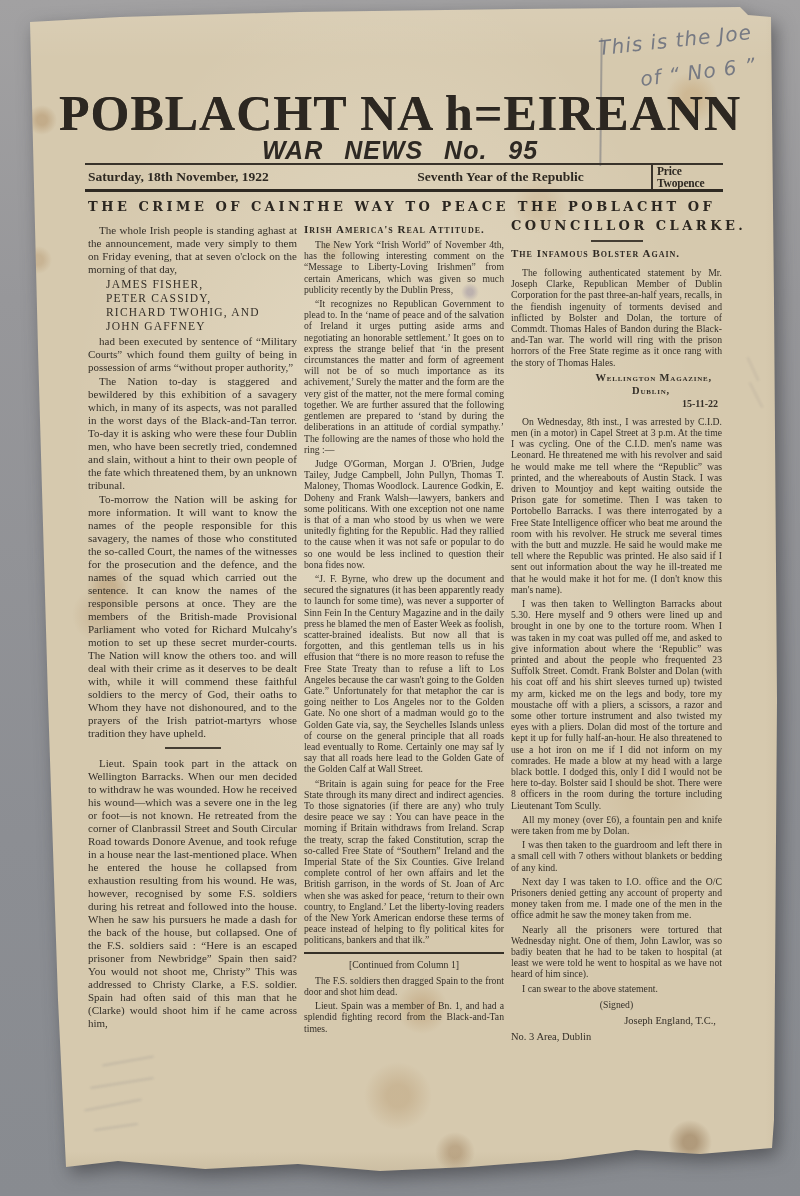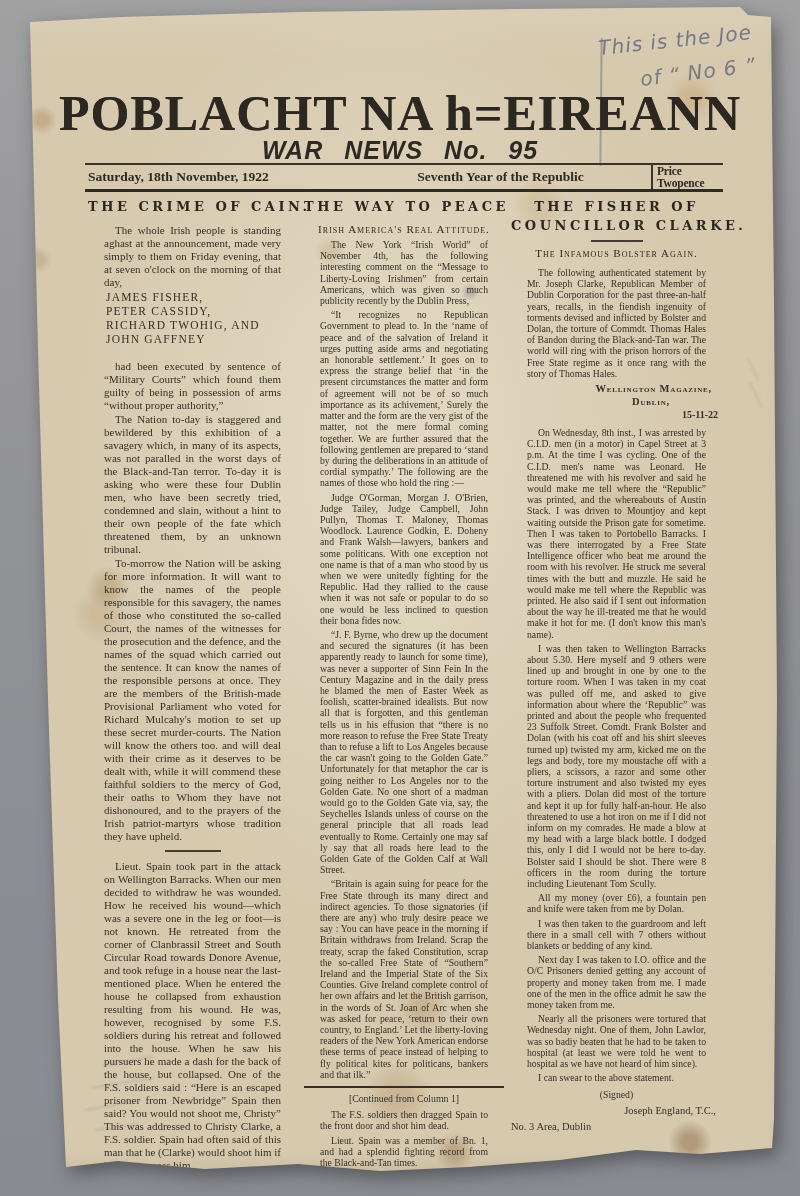--- a/index.html
+++ b/index.html
@@ -68,33 +68,33 @@
   .db-year{flex:1;text-align:center;}
   .db-price{width:72px;border-left:2px solid #39332b;align-self:stretch;display:flex;
     align-items:center;padding-left:4px;box-sizing:border-box;font-size:11.5px;letter-spacing:-.2px;}
   
   .cols{position:absolute;left:88px;top:197px;width:634px;display:flex;gap:7px;
     align-items:flex-start;color:#342f28;}
   .col{box-sizing:border-box;}
   .col1{width:209px;font-size:11px;line-height:13px;}
   .col2{width:200px;font-size:9.7px;line-height:11.2px;}
   .col3{width:211px;font-size:9.7px;line-height:11.2px;}
-  .p{margin:0 16px 1px;text-align:justify;text-indent:11px;}
+  .p{margin:0 0 1px;text-align:justify;text-indent:11px;}
   .col2 .p,.col3 .p{margin-bottom:3px;}
   .head-lg{font-weight:700;font-size:13px;letter-spacing:3.5px;text-align:center;
     line-height:1.45;margin:1px 0 7px;color:#2b2620;white-space:nowrap;
     font-family:"DejaVu Serif","Liberation Serif",serif;}
   .head-torture{margin-bottom:1px;}
   .head-sm{font-weight:700;font-size:11.5px;letter-spacing:2.5px;text-align:center;
     line-height:1.5;margin:0 0 4px;color:#2b2620;white-space:nowrap;
     font-family:"DejaVu Serif","Liberation Serif",serif;}
-  .subhead{font-weight:400;font-variant:small-caps;text-align:center;font-size:11px;
+  .subhead{font-weight:700;font-variant:small-caps;text-align:left;font-size:11px;
     letter-spacing:1px;margin:0 0 4px;color:#2e2923;}
   .sub3{margin:6px 0 8px;}
-  .names{padding-left:18px;margin:1px 0 14px;}
+  .names{padding-left:18px;margin:1px 0 2px;}
   .names div{font-size:11.5px;letter-spacing:1.2px;line-height:14px;}
   .div-short{width:56px;border-top:2px solid #443d33;margin:7px auto 8px;}
   .div-tiny{width:52px;border-top:2px solid #443d33;margin:4px auto 2px;}
   .rule-full{border-top:2.5px solid #353027;margin:6px 0 5px;}
   .cont-head{text-align:center;font-size:9.8px;margin:0 0 5px;}
   .dl{text-align:right;font-weight:700;font-variant:small-caps;font-size:10.5px;
     letter-spacing:.8px;line-height:13px;}
   .dl1{padding-right:10px;}
   .dl2{padding-right:52px;}
   .dl3{text-align:right;padding-right:4px;font-size:10px;font-weight:600;line-height:14px;margin-bottom:5px;}
@@ -161,21 +161,21 @@
         <p class="p">“J. F. Byrne, who drew up the document and secured the signatures (it has been apparently ready to launch for some time), was never a supporter of Sinn Fein In the Century Magazine and in the daily press he blamed the men of Easter Week as foolish, scatter-brained idealists. But now all that is forgotten, and this gentleman tells us in his effusion that “there is no more reason to refuse the Free State Treaty than to refuse a lift to Los Angeles because the car wasn't going to the Golden Gate.” Unfortunately for that metaphor the car is going neither to Los Angeles nor to the Golden Gate. No one short of a madman would go to the Golden Gate via, say, the Seychelles Islands unless of course on the general principle that all roads lead eventually to Rome. Certainly one may saf ly say that all roads here lead to the Golden Gate of the Golden Calf at Wall Street.</p>
         <p class="p">“Britain is again suing for peace for the Free State through its many direct and indirect agencies. To those signatories (if there are any) who truly desire peace we say : You can have peace in the morning if Britain withdraws from Ireland. Scrap the treaty, scrap the faked Constitution, scrap the so-called Free State of “Southern” Ireland and the Imperial State of the Six Counties. Give Ireland complete control of her own affairs and let the British garrison, in the words of St. Joan of Arc when she was asked for peace, ‘return to their own country, to England.’ Let the liberty-loving readers of the New York American endorse these terms of peace instead of helping to fly political kites for politicans, bankers and that ilk.”</p>
         <div class="rule-full"></div>
         <div class="cont-head">[Continued from Column 1]</div>
         <p class="p">The F.S. soldiers then dragged Spain to the front door and shot him dead.</p>
         <p class="p">Lieut. Spain was a member of Bn. 1, and had a splendid fighting record from the Black-and-Tan times.</p>
       </div>
 
       <div class="col col3">
         <div class="head-lg head-torture">
-          <div>THE FISHER OF</div>
+          <div>THE POBLACHT OF</div>
           <div>COUNCILLOR CLARKE.</div>
         </div>
         <div class="div-tiny"></div>
         <div class="subhead sub3">The Infamous Bolster Again.</div>
         <p class="p">The following authenticated statement by Mr. Joseph Clarke, Republican Member of Dublin Corporation for the past three-an-half years, recalls, in the fiendish ingenuity of torments devised and inflicted by Bolster and Dolan, the torture of Commdt. Thomas Hales of Bandon during the Black-and-Tan war. The world will ring with the prison horrors of the Free State regime as it once rang with the story of Thomas Hales.</p>
         <div class="dl dl1">Wellington Magazine,</div>
         <div class="dl dl2">Dublin,</div>
         <div class="dl3">15-11-22</div>
         <p class="p">On Wednesday, 8th inst., I was arrested by C.I.D. men (in a motor) in Capel Street at 3 p.m. At the time I was cycling. One of the C.I.D. men's name was Leonard. He threatened me with his revolver and said he would make me tell where the “Republic” was printed, and the whereabouts of Austin Stack. I was driven to Mountjoy and kept waiting outside the Prison gate for sometime. Then I was taken to Portobello Barracks. I was there interrogated by a Free State Intelligence officer who beat me around the room with his revolver. He struck me several times with the butt and muzzle. He said he would make me tell where the Republic was printed. He also said if I sent out information about the way he ill-treated me that he would make it hot for me. (I don't know this man's name).</p>
         <p class="p">I was then taken to Wellington Barracks about 5.30. Here myself and 9 others were lined up and brought in one by one to the torture room. When I was taken in my coat was pulled off me, and asked to give information about where the ‘Republic” was printed and about the people who frequented 23 Suffolk Street. Comdt. Frank Bolster and Dolan (with his coat off and his shirt sleeves turned up) twisted my arm, kicked me on the legs and body, tore my moustache off with a pliers, a scissors, a razor and some other torture instrument and also twisted my eyes with a pliers. Dolan did most of the torture and kept it up for fully half-an-hour. He also threatened to use a hot iron on me if I did not inform on my comrades. He made a blow at my head with a large black bottle. I dodged this, only I did I would not be here to-day. Bolster said I should be shot. There were 8 officers in the room during the torture including Lieutenant Tom Scully.</p>

